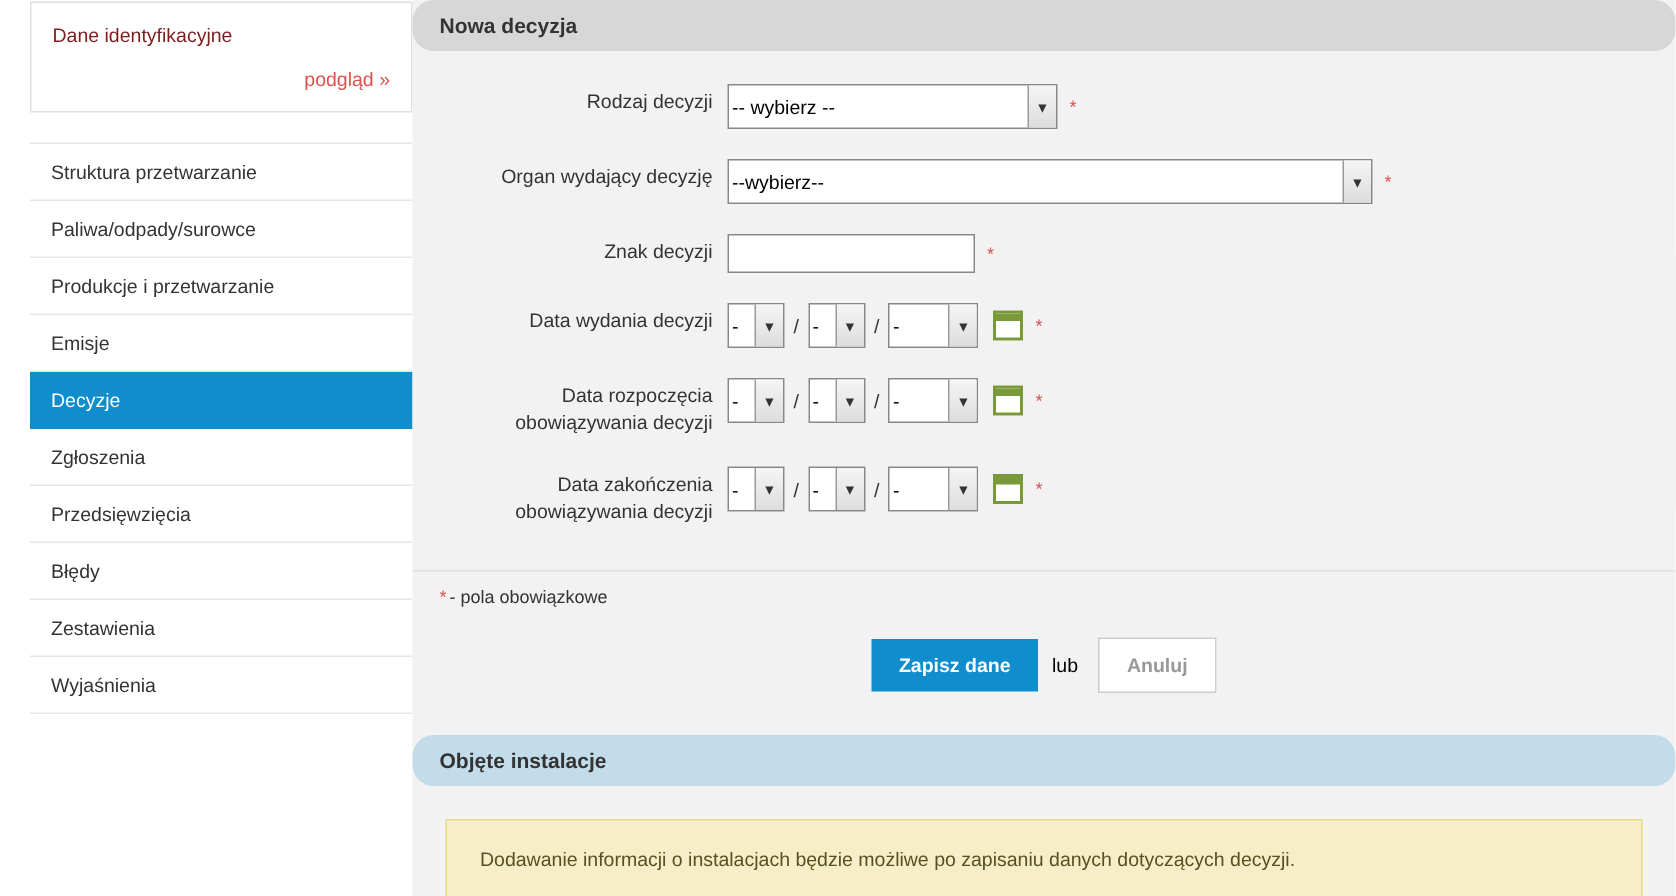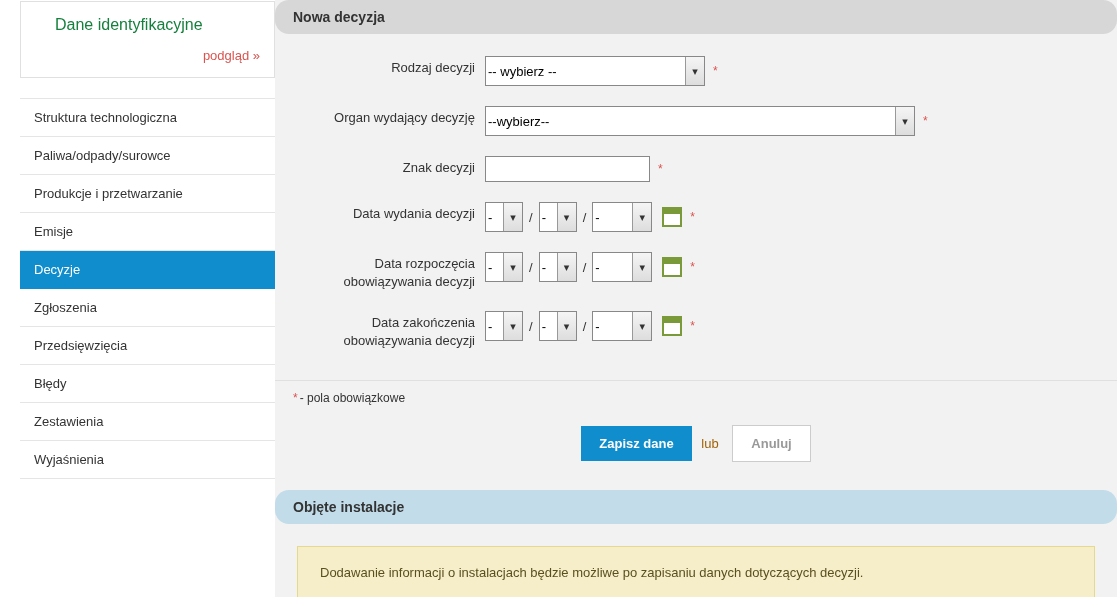--- a/index.html
+++ b/index.html
@@ -2,21 +2,21 @@
 <html><head>
 <meta charset="utf-8">
 <style>
   * { box-sizing: border-box; margin: 0; padding: 0; }
   body { font-family: Arial, sans-serif; font-size: 13px; background: #fff; color: #333; }
   .container { display: flex; width: 1117px; }
   .sidebar { width: 275px; padding: 1px 0 0 20px; }
   .main { flex: 1; background: #f2f2f2; }
 
   .id-box { border: 1px solid #e0e0e0; padding: 14px 14px 14px 14px; margin-bottom: 20px; }
-  .id-box .title { color: #15803d; font-size: 16px; margin-left: 20px; }
+  .id-box .title { color: #7f1d1d; font-size: 13px; }
   .id-box .preview { text-align: right; margin-top: 14px; }
   .id-box .preview a { color: #d9534f; text-decoration: none; font-size: 13px; }
 
   .nav { border-top: 1px solid #e5e5e5; }
   .nav-item { padding: 11px 14px; border-bottom: 1px solid #e5e5e5; color: #333; cursor: pointer; font-size: 13px; }
   .nav-item.active { background: #0f8dcc; color: #fff; font-weight: normal; border-bottom-color: #0f8dcc; }
 
   .section-header { background: #d7d7d7; padding: 9px 18px; font-weight: bold; font-size: 14px; color: #333; border-radius: 14px; }
   .section-header.blue { background: #c2dce9; }
 
@@ -49,36 +49,36 @@
   .cal-btn { width: 20px; height: 20px; border: 2px solid #7a9a3a; background: #fff; position: relative; cursor: pointer; display: inline-block; margin-left: 6px; }
   .cal-btn::before { content: ""; position: absolute; top: 0; left: 0; right: 0; height: 5px; background: #7a9a3a; }
 
   .req-note { padding: 10px 18px 20px 18px; border-top: 1px solid #e0e0e0; font-size: 12px; }
   .req-note .asterisk { padding-left: 0; padding-right: 2px; }
 
   .btn-row { text-align: center; padding: 0 0 28px 0; }
   .btn { display: inline-block; padding: 10px 18px; font-size: 13px; }
   .btn-primary { background: #0f8dcc; color: #fff; border: none; font-weight: bold; cursor: pointer; }
   .btn-secondary { background: #fff; color: #999; border: 1px solid #ccc; font-weight: bold; cursor: pointer; margin-left: 4px; }
-  .btn-sep { color: #a16207; margin: 12px 6px; }
+  .btn-sep { color: #000000; margin: 12px 6px; }
 
   .info-panel { padding: 22px; }
   .info-msg { background: #f5eec8; border: 1px solid #e5d98b; padding: 18px 22px; font-size: 13px; color: #5a4f1f; }
 </style>
 </head>
 <body>
 
 <div class="container">
   <div class="sidebar">
     <div class="id-box">
       <div class="title">Dane identyfikacyjne</div>
       <div class="preview"><a href="#">podgląd »</a></div>
     </div>
     <div class="nav">
-      <div class="nav-item">Struktura technologiczna</div>
+      <div class="nav-item">Struktura przetwarzanie</div>
       <div class="nav-item">Paliwa/odpady/surowce</div>
       <div class="nav-item">Produkcje i przetwarzanie</div>
       <div class="nav-item">Emisje</div>
       <div class="nav-item active">Decyzje</div>
       <div class="nav-item">Zgłoszenia</div>
       <div class="nav-item">Przedsięwzięcia</div>
       <div class="nav-item">Błędy</div>
       <div class="nav-item">Zestawienia</div>
       <div class="nav-item">Wyjaśnienia</div>
     </div>

